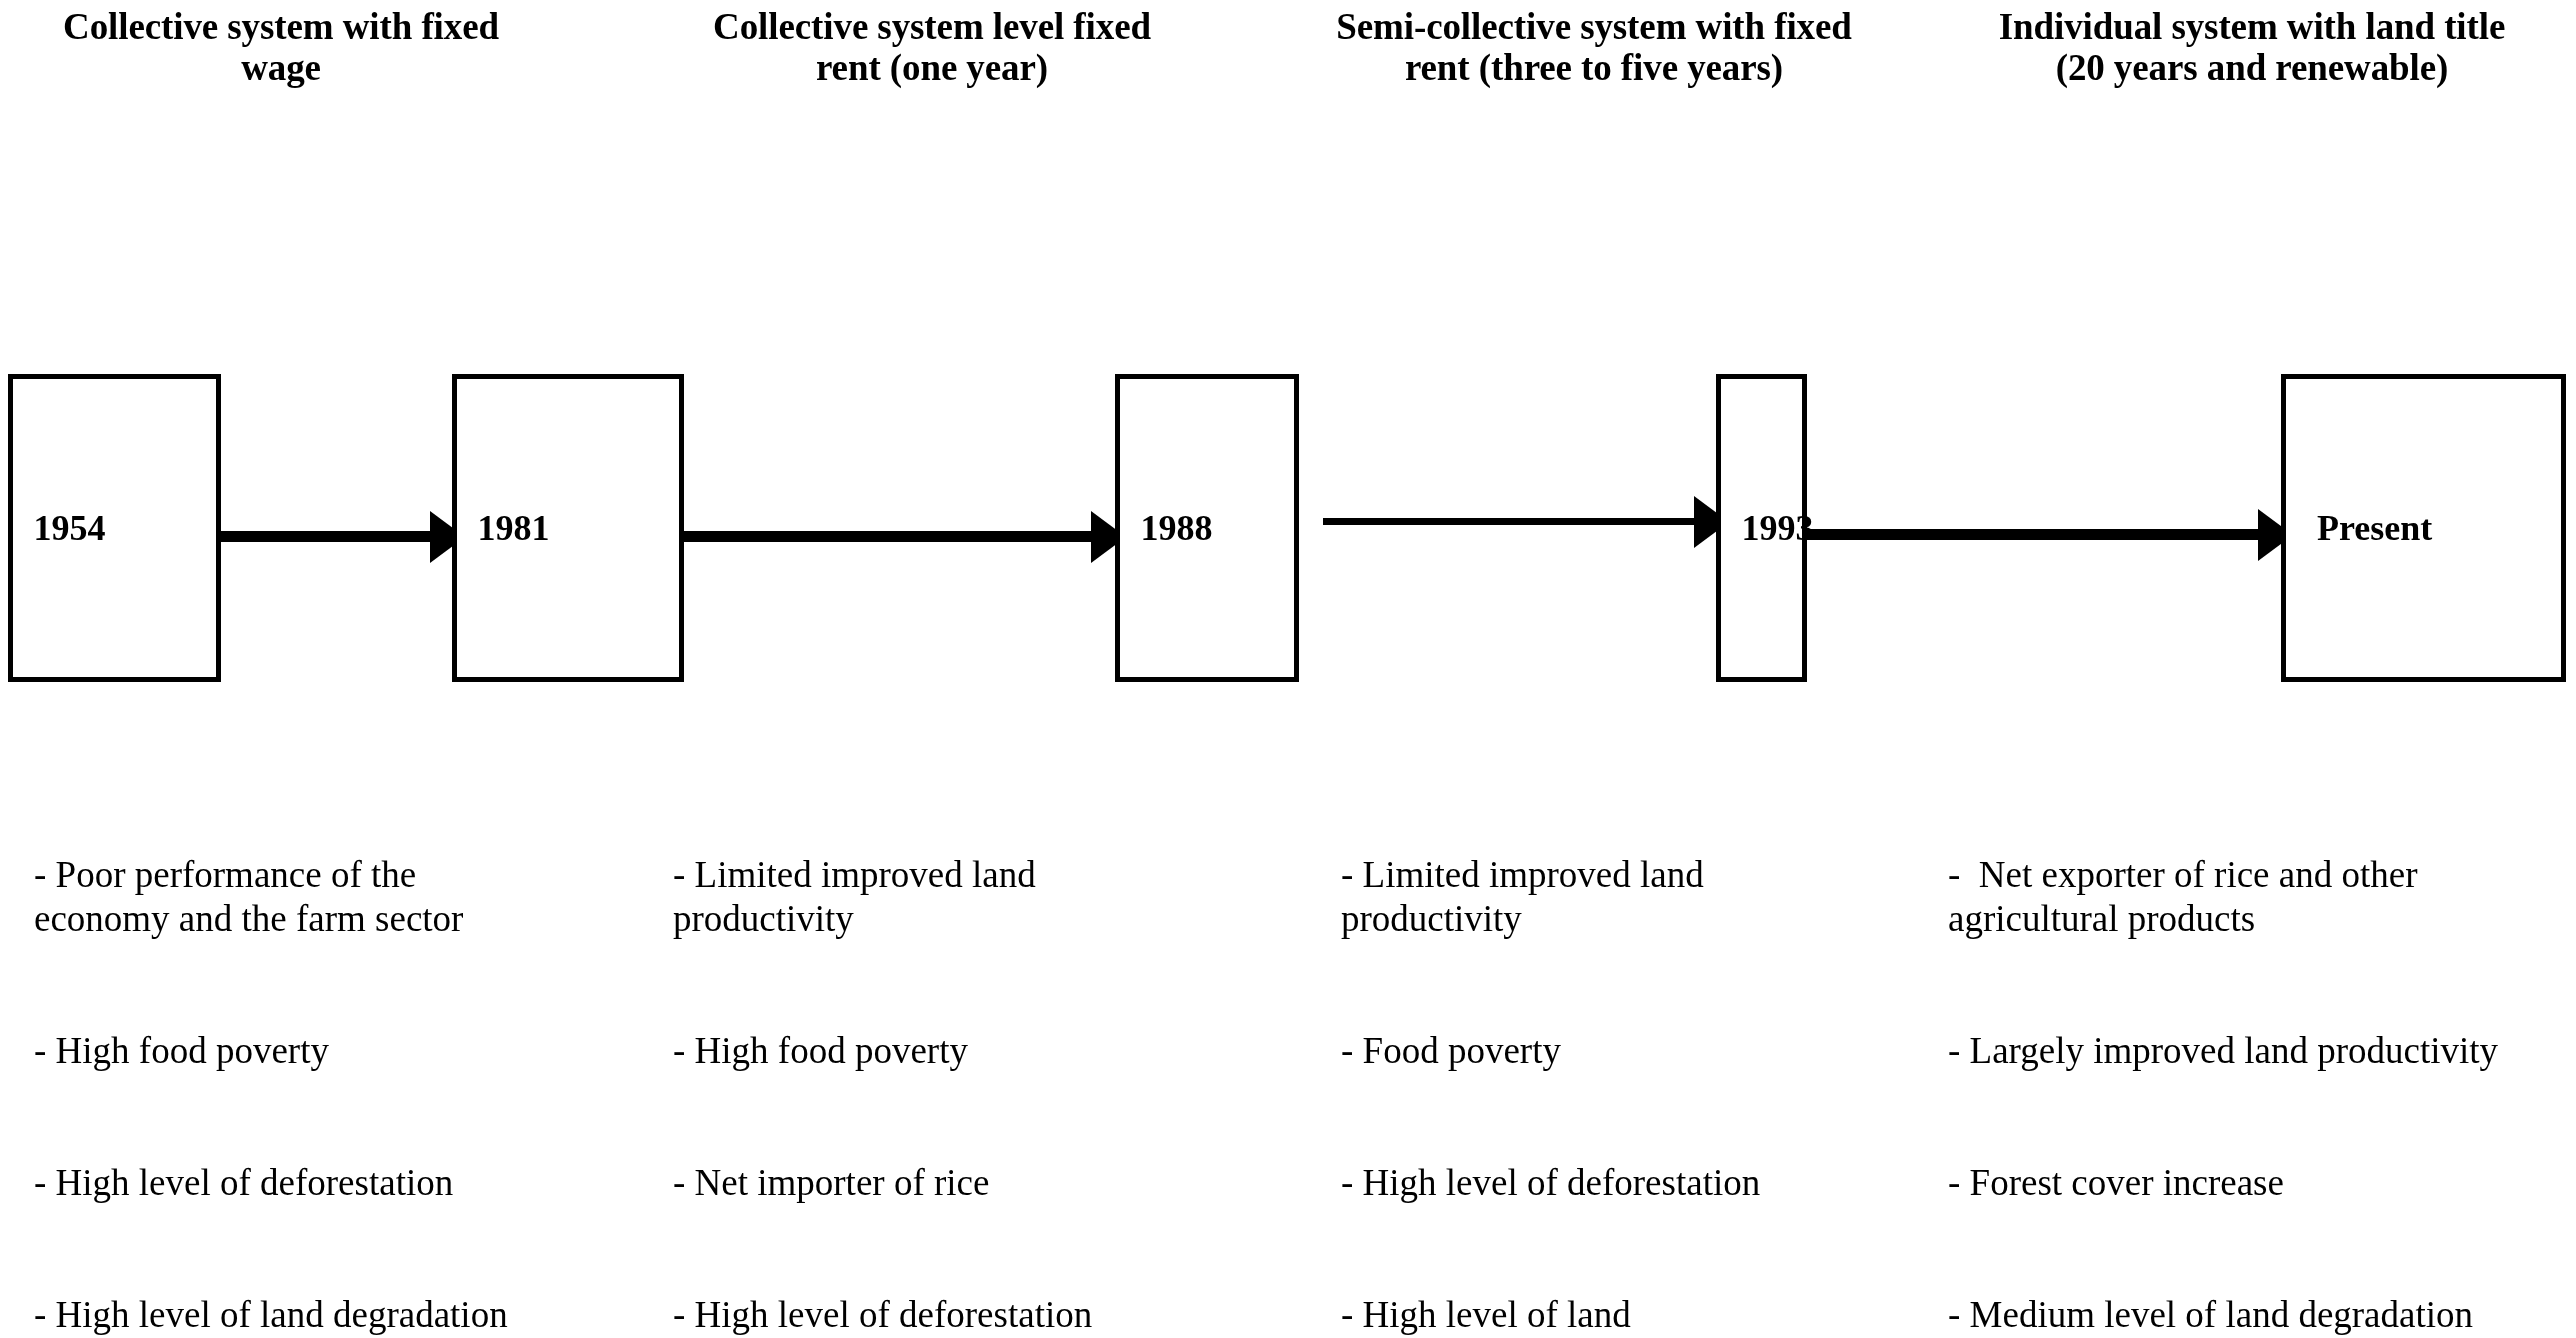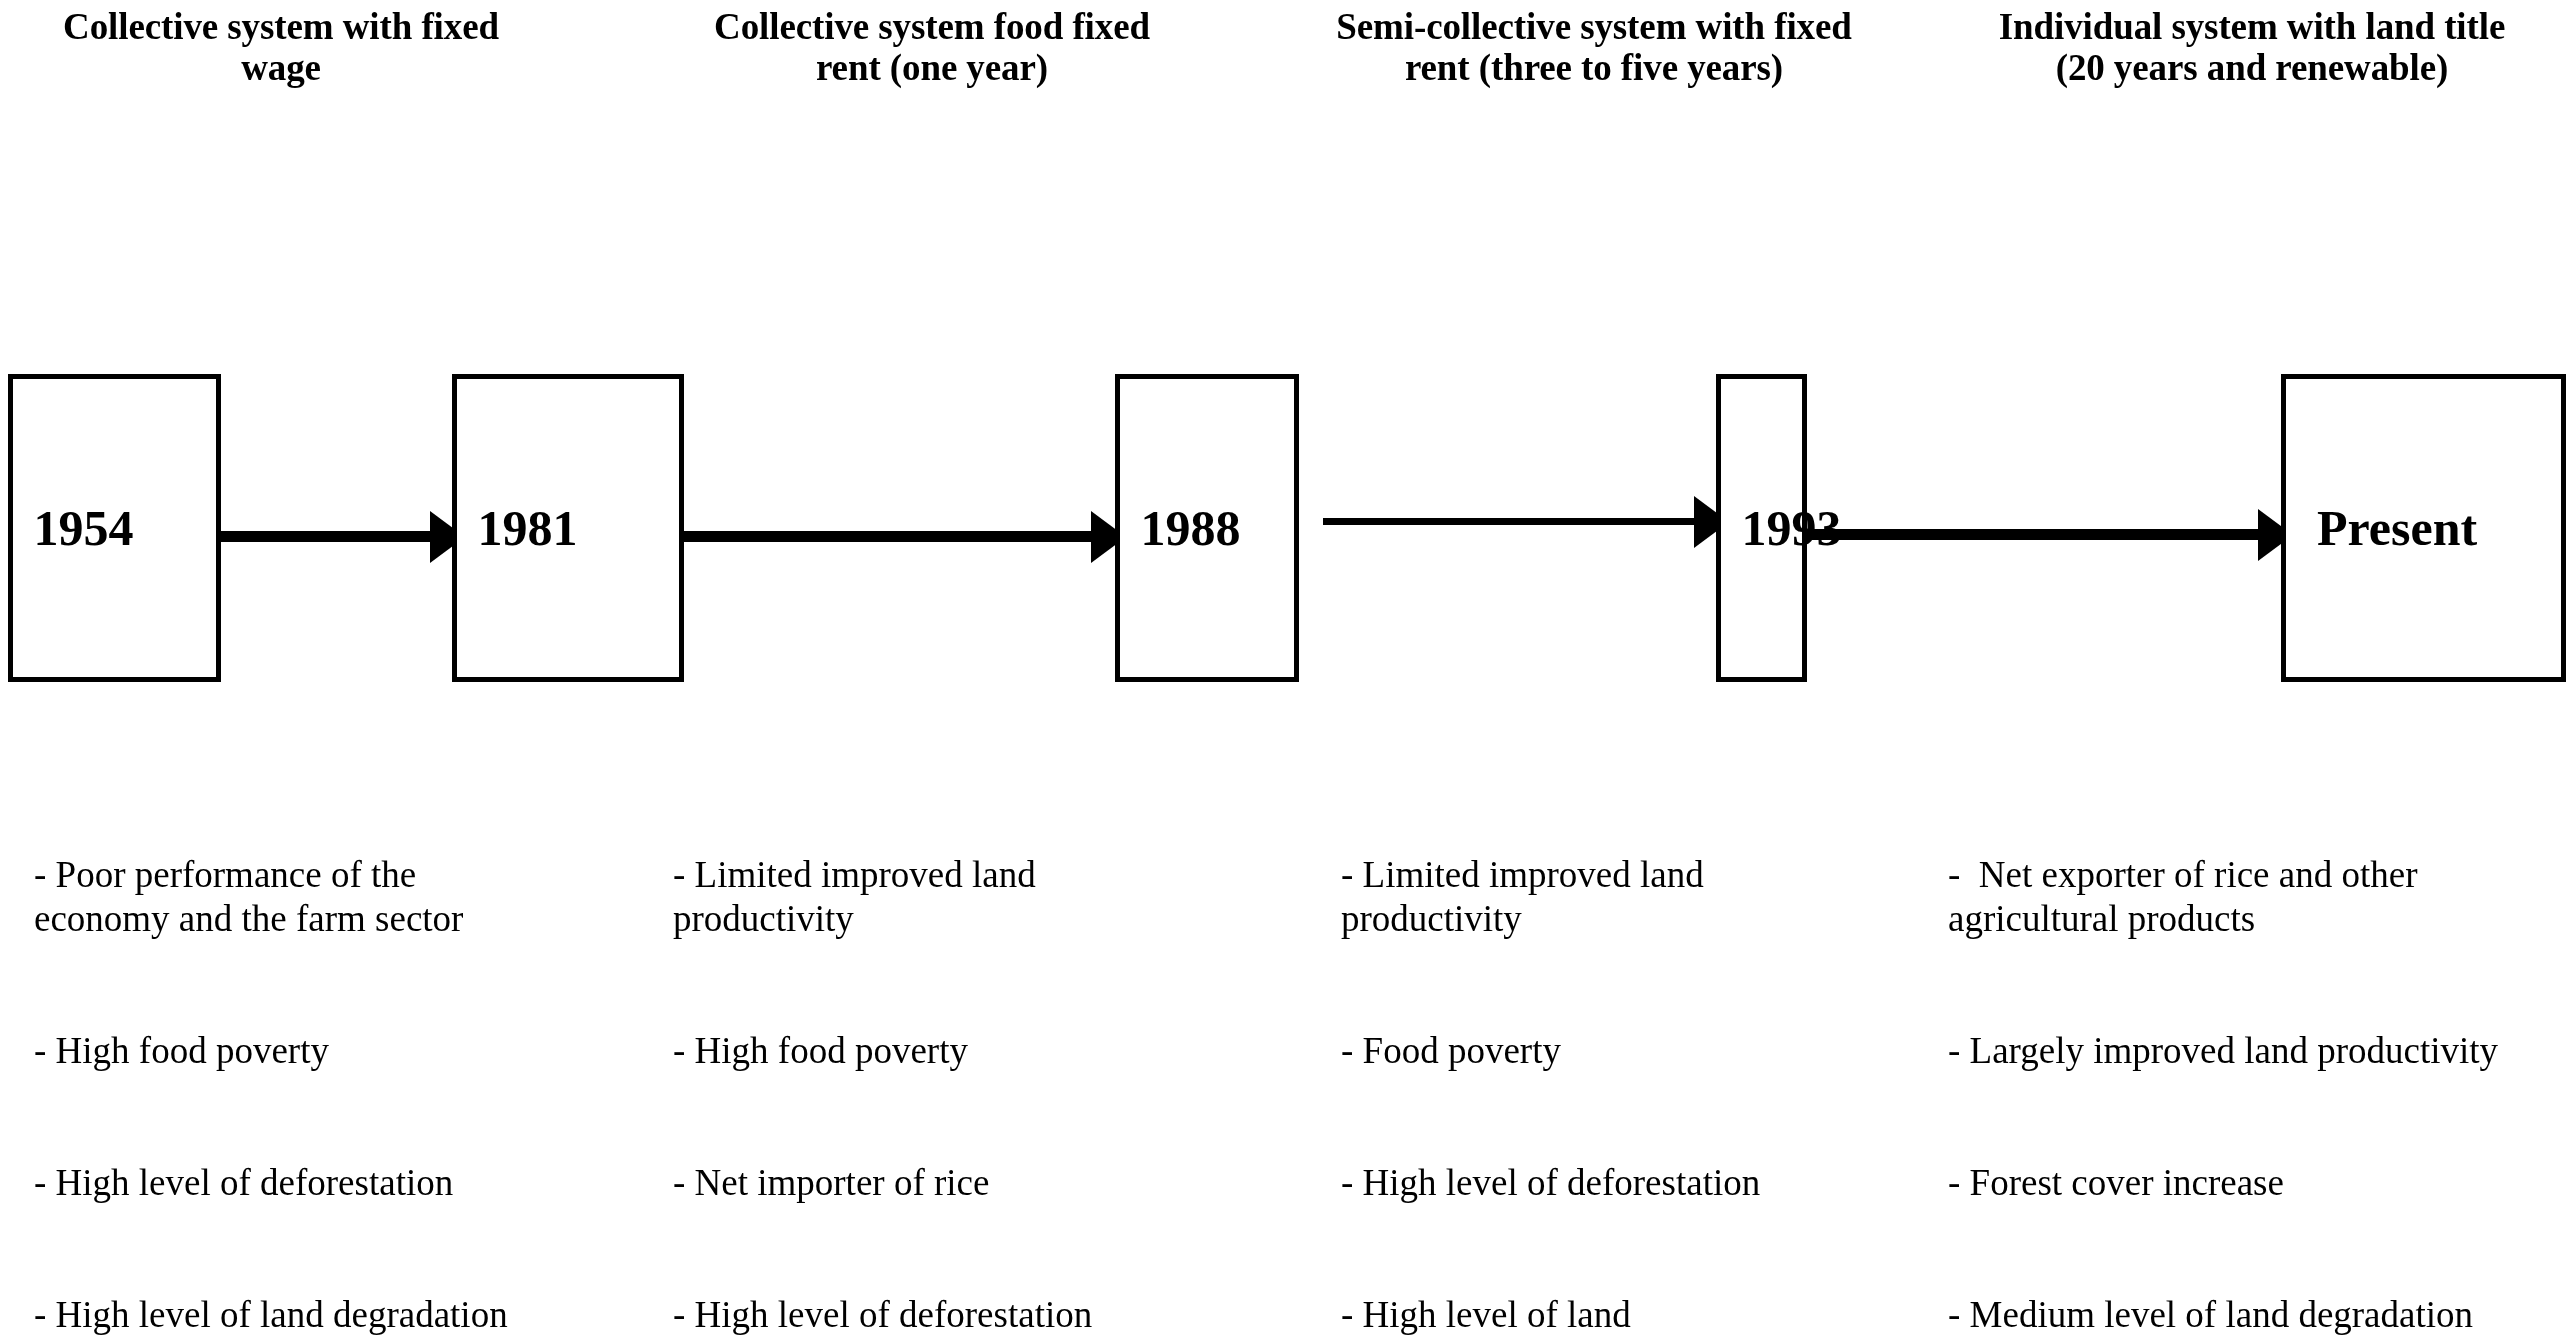--- a/index.html
+++ b/index.html
@@ -58,21 +58,21 @@
     border: 5.1px solid #000000;
     background: #ffffff;
     z-index: 3;
   }
   .tl-box-label {
     position: absolute;
     left: 20.5px;
     top: 50%;
     transform: translateY(-50%);
     font-weight: bold;
-    font-size: 50px;
+    font-size: 36px;
     line-height: 1;
     white-space: nowrap;
   }
   .box-1954   { left: 8px;   width: 213px; }
   .box-1981   { left: 452px;  width: 232px; }
   .box-1988   { left: 1115px; width: 184px; }
   .box-1993   { left: 1716px; width: 91px; }
   .box-present{ left: 2281px; width: 285px; }
   .box-present .tl-box-label { left: 31px; }
 
@@ -135,21 +135,21 @@
   .bullet-col-4 { left: 1948px; width: 585px; }
   .bullet-item { margin: 0; padding: 0; }
 </style>
 </head>
 <body>
 
 <div id="page">
 
   <div class="header-row">
     <div class="col-header col-header-1">Collective system with fixed wage</div>
-    <div class="col-header col-header-2">Collective system food fixed rent (one year)</div>
+    <div class="col-header col-header-2">Collective system level fixed rent (one year)</div>
     <div class="col-header col-header-3">Semi-collective system with fixed rent (three to five years)</div>
     <div class="col-header col-header-4">Individual system with land title (20 years and renewable)</div>
   </div>
 
   <div class="timeline">
 
     <div class="tl-arrow arrow-1">
       <span class="shaft"></span>
       <span class="head"></span>
     </div>

